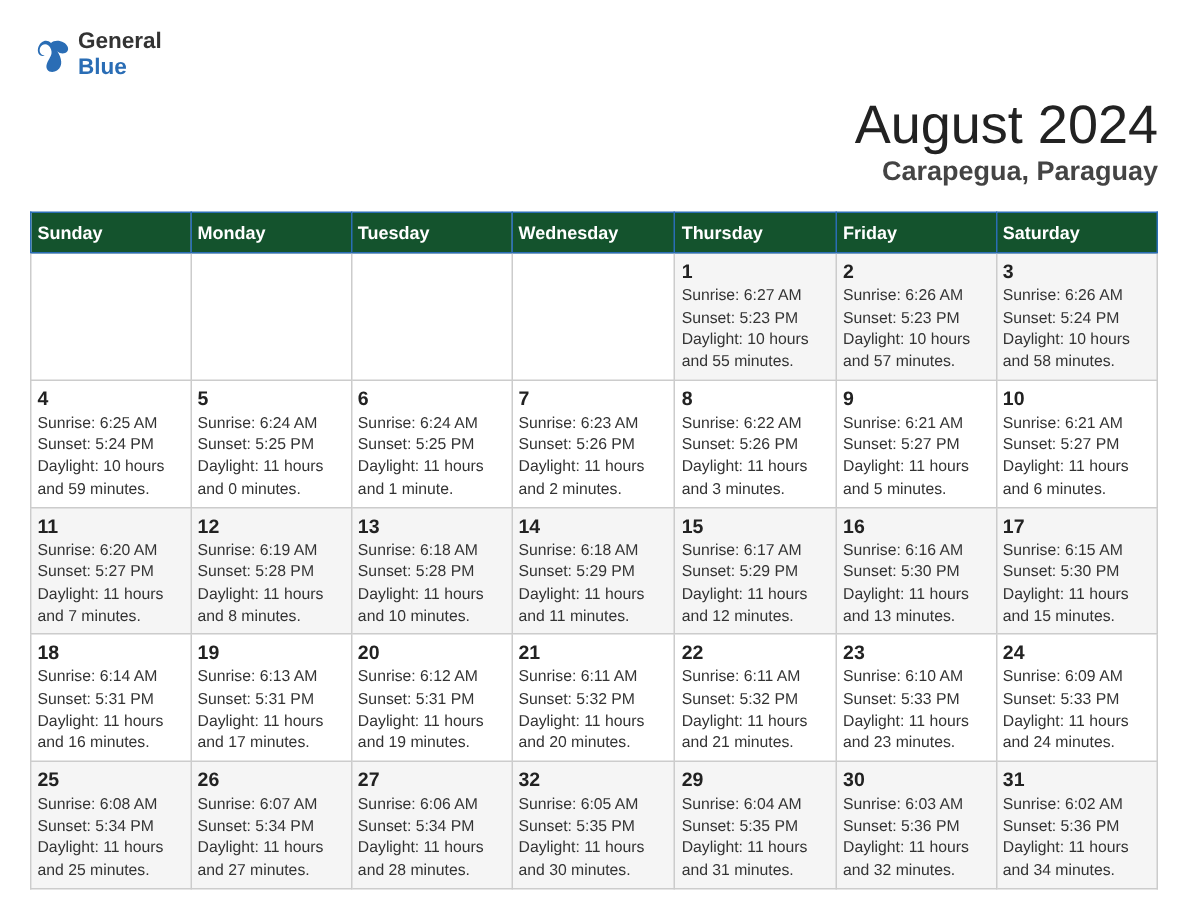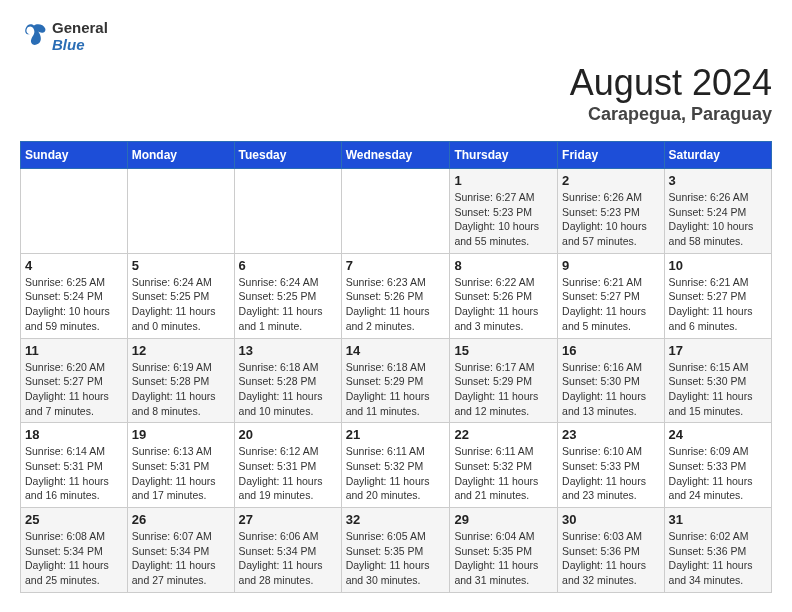--- a/index.html
+++ b/index.html
@@ -11,32 +11,32 @@
       padding: 20px;
     }
     .header {
       display: flex;
       justify-content: space-between;
       align-items: flex-start;
       margin-bottom: 16px;
     }
     .logo {
       display: flex;
-      align-items: flex-start;
+      align-items: center;
       gap: 4px;
     }
     .logo-text {
       display: flex;
       flex-direction: column;
       font-size: 15px;
       font-weight: bold;
       line-height: 1.1;
     }
     .logo-general { color: #333; }
-    .logo-blue { color: #2a6db5; font-style: italic; }
+    .logo-blue { color: #2a6db5; }
     .logo-bird {
       width: 28px;
       height: 28px;
     }
     .title-block {
       text-align: right;
       margin-top: 42px;
     }
     .title-block h1 {
       font-size: 36px;
@@ -47,21 +47,21 @@
       font-size: 18px;
       font-weight: bold;
       color: #444;
     }
     table {
       width: 100%;
       border-collapse: collapse;
       font-size: 11px;
     }
     thead th {
-      background-color: #1d4ed8;
+      background-color: #14532d;
       color: #fff;
       padding: 6px 4px;
       text-align: left;
       font-size: 12px;
       font-weight: bold;
       border: 1px solid #2a6db5;
     }
     tbody td {
       border: 1px solid #ccc;
       padding: 4px;

